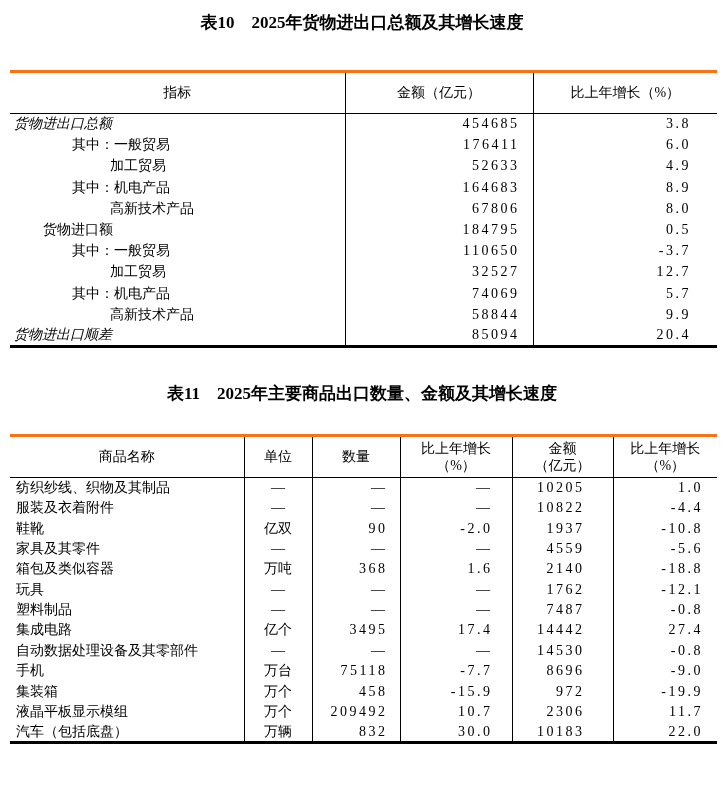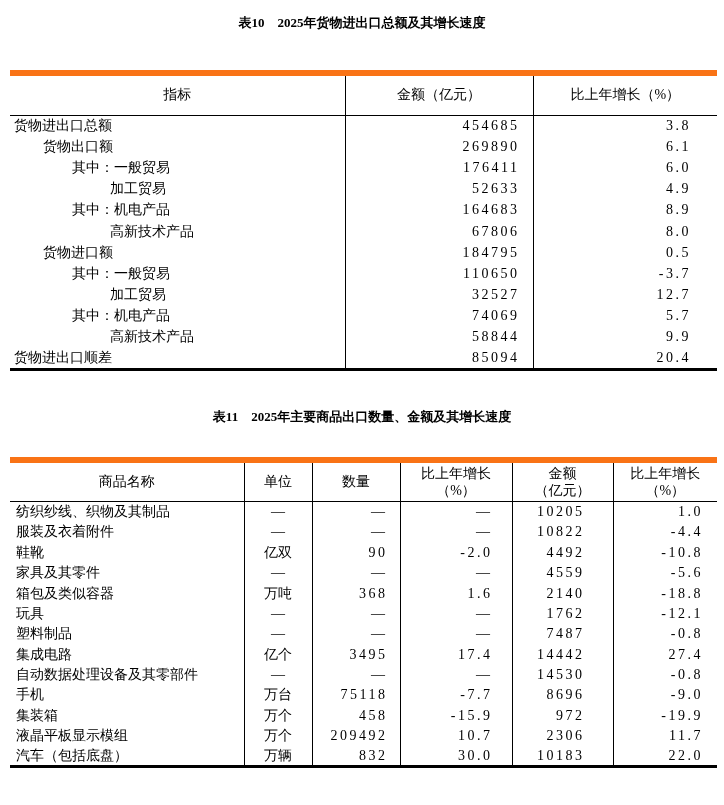--- a/index.html
+++ b/index.html
@@ -9,35 +9,35 @@
     color: #000000;
     font-family: "Liberation Serif", "DejaVu Serif", serif;
   }
   body {
     width: 724px;
     height: 805px;
     overflow: hidden;
     position: relative;
   }
   .doc-title {
-    font-size: 13px;
+    font-size: 17px;
     font-weight: bold;
     text-align: center;
     height: 20px;
     line-height: 20px;
   }
   #title10 { padding-top: 13px; }
   #title11 { margin-top: 36px; }
 
   table.stat-table {
     border-collapse: collapse;
     table-layout: fixed;
     margin-left: 10px;
     width: 707px;
-    border-top: 6px solid #f97316;
+    border-top: 3px solid #f97316;
     border-bottom: 3px solid #000;
   }
   #table10 { margin-top: 37px; }
   #table11 { margin-top: 30px; }
 
   .stat-table th, .stat-table td {
     padding: 0;
     font-size: 14px;
     font-weight: normal;
     white-space: nowrap;
@@ -51,21 +51,21 @@
   }
   #table10 tbody tr { height: 21.2px; }
   #table11 tbody tr { height: 20.4px; }
 
   .vline { border-right: 1px solid #000; }
 
   .hdr-stack { line-height: 1.22; }
 
   
   td.t10-label { text-align: left; }
-  td.t10-label.ind0 { padding-left: 4px; }
+  td.t10-label.ind0 { padding-left: 4px; font-style: italic; }
   td.t10-label.ind1 { padding-left: 33px; }
   td.t10-label.ind2 { padding-left: 62px; }
   td.t10-label.ind3 { padding-left: 100px; }
   .num { text-align: right; letter-spacing: 2.5px; }
   td.t10-amt { padding-right: 13px; }
   td.t10-pct { padding-right: 26px; margin-left: 43px; }
 
   
   td.t11-label { text-align: left; padding-left: 6px; }
   td.t11-unit { text-align: center; }
@@ -90,25 +90,20 @@
       <th class="vline">指标</th>
       <th class="vline">金额（亿元）</th>
       <th>比上年增长（%）</th>
     </tr>
   </thead>
   <tbody>
       <tr>
         <td class="t10-label ind0 vline">货物进出口总额</td>
         <td class="num t10-amt vline">454685</td>
         <td class="num t10-pct">3.8</td>
-      </tr>
-      <tr>
-        <td class="t10-label ind1 vline">货物出口额</td>
-        <td class="num t10-amt vline">269890</td>
-        <td class="num t10-pct">6.1</td>
       </tr>
       <tr>
         <td class="t10-label ind2 vline">其中：一般贸易</td>
         <td class="num t10-amt vline">176411</td>
         <td class="num t10-pct">6.0</td>
       </tr>
       <tr>
         <td class="t10-label ind3 vline">加工贸易</td>
         <td class="num t10-amt vline">52633</td>
         <td class="num t10-pct">4.9</td>
@@ -207,21 +202,21 @@
         <td class="num t11-qty vline">—</td>
         <td class="num t11-g1 vline">—</td>
         <td class="num t11-amt vline">10822</td>
         <td class="num t11-g2">-4.4</td>
       </tr>
       <tr>
         <td class="t11-label vline">鞋靴</td>
         <td class="t11-unit vline">亿双</td>
         <td class="num t11-qty vline">90</td>
         <td class="num t11-g1 vline">-2.0</td>
-        <td class="num t11-amt vline">4492</td>
+        <td class="num t11-amt vline">1937</td>
         <td class="num t11-g2">-10.8</td>
       </tr>
       <tr>
         <td class="t11-label vline">家具及其零件</td>
         <td class="t11-unit vline">—</td>
         <td class="num t11-qty vline">—</td>
         <td class="num t11-g1 vline">—</td>
         <td class="num t11-amt vline">4559</td>
         <td class="num t11-g2">-5.6</td>
       </tr>

